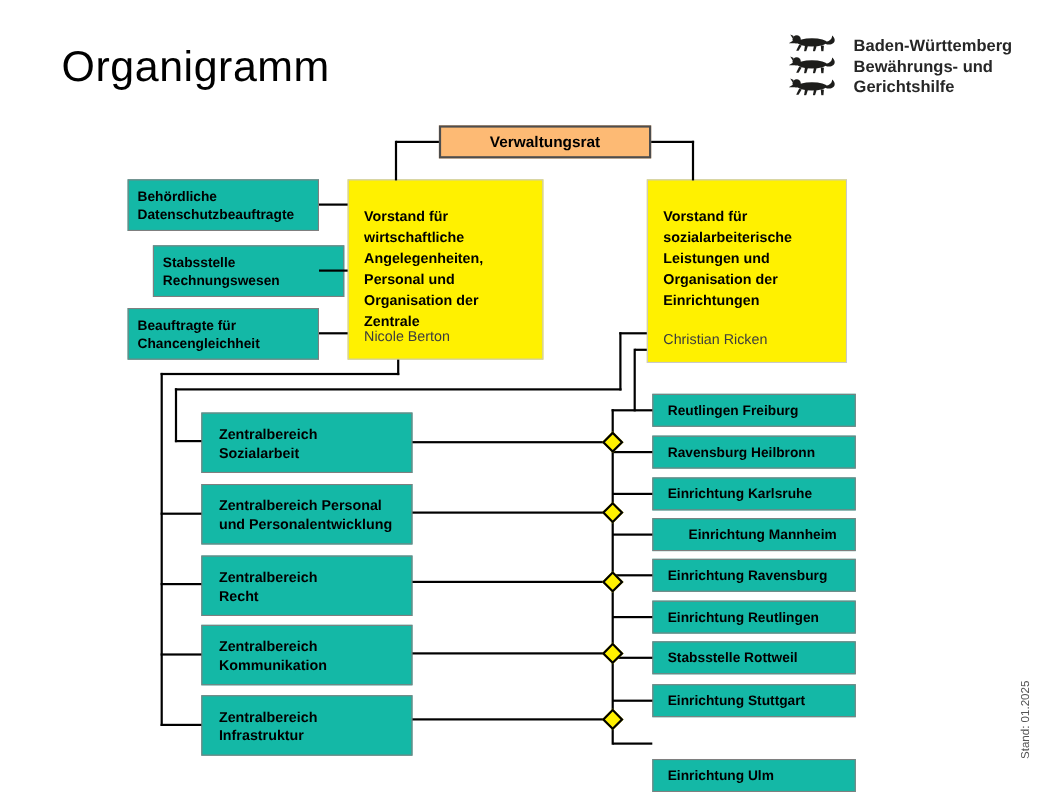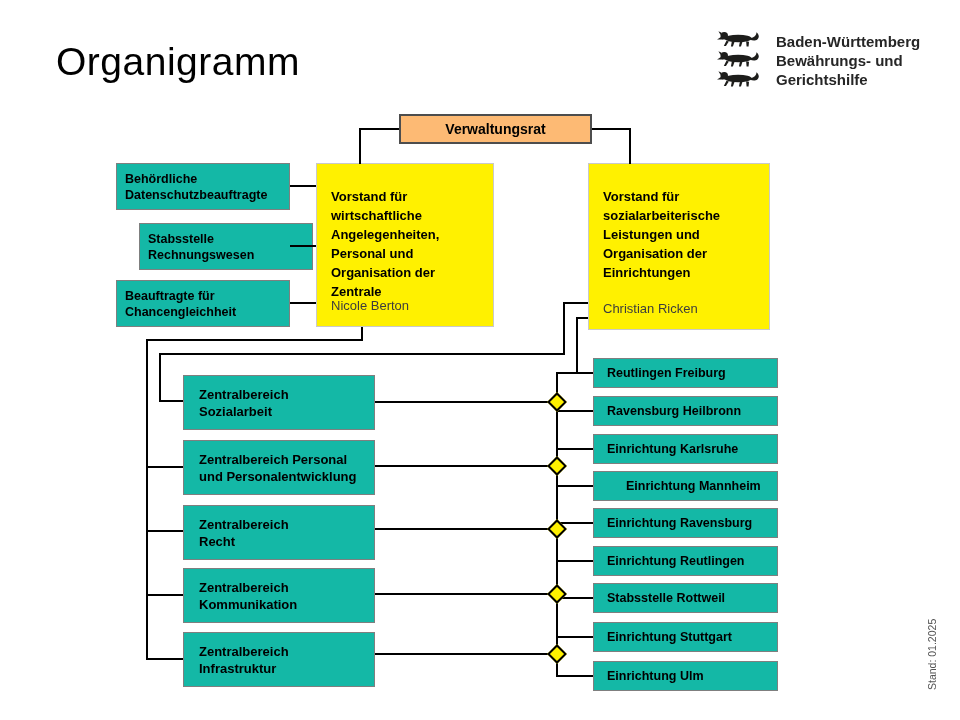--- a/index.html
+++ b/index.html
@@ -165,21 +165,21 @@
     </div>
   <div class="box light einricht" style="top:546px;">
     <span>Einrichtung Reutlingen</span>
     </div>
   <div class="box light einricht" style="top:583px;">
     <span>Stabsstelle Rottweil</span>
     </div>
   <div class="box light einricht" style="top:622px;">
     <span>Einrichtung Stuttgart</span>
     </div>
-  <div class="box light einricht" style="top:661px;">
+  <div class="box light einricht" style="top:690px;">
     <span>Einrichtung Ulm</span>
     </div>
 
   <div class="line" style="left:360px; top:128px; width:39px; height:2px;"></div>
   <div class="line" style="left:359px; top:128px; width:2px; height:36px;"></div>
   <div class="line" style="left:592px; top:128px; width:39px; height:2px;"></div>
   <div class="line" style="left:629px; top:128px; width:2px; height:36px;"></div>
 
   <div class="line" style="left:290px; top:185px; width:26px; height:2px;"></div>
   <div class="line" style="left:290px; top:245px; width:26px; height:2px;"></div>

